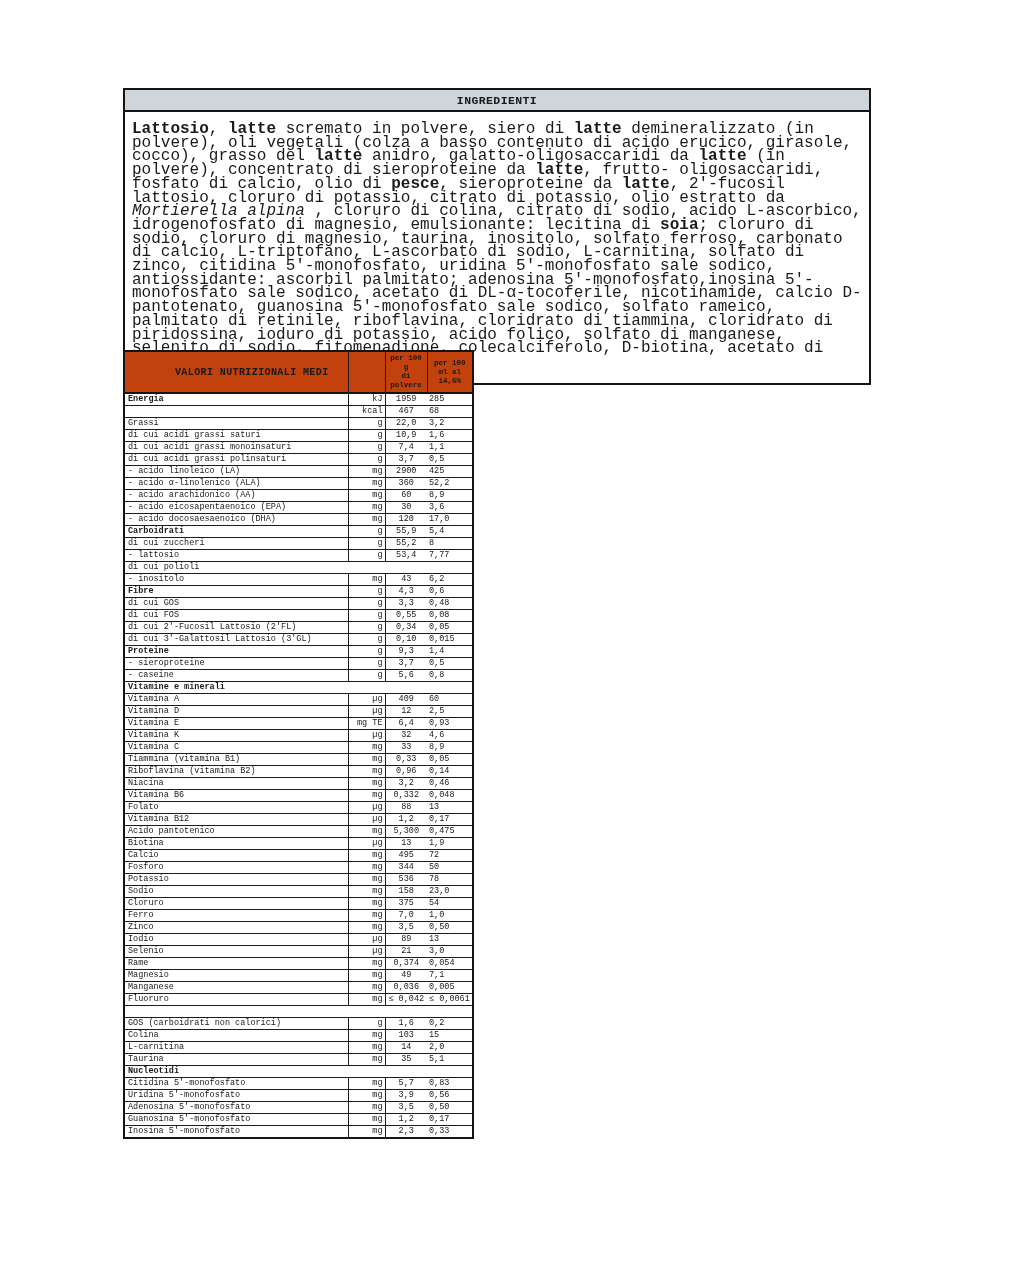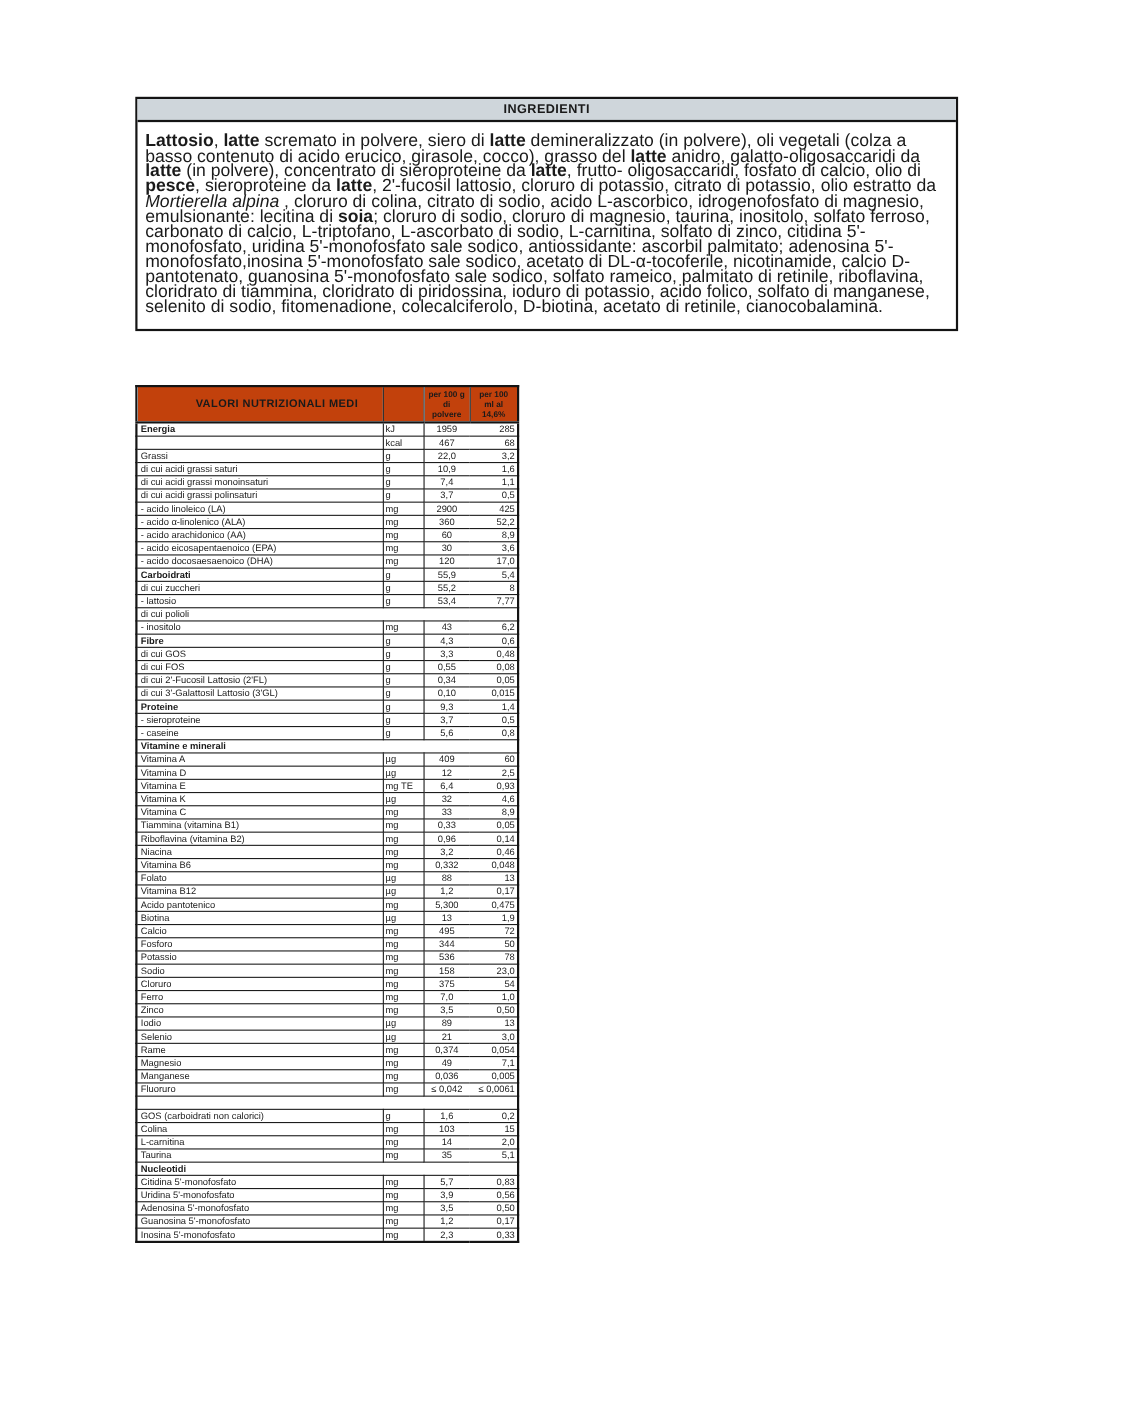--- a/index.html
+++ b/index.html
@@ -1,18 +1,18 @@
 <!DOCTYPE html>
 <html><head>
 <meta charset="utf-8">
 <style>
   html, body { margin:0; padding:0; background:#ffffff; }
   .page {
     position:relative; width:1020px; height:1282px; background:#ffffff;
-    font-family:Liberation Sans, sans-serif; color:#1a1a1a; overflow:hidden;
+    font-family:Liberation Mono, monospace; color:#1a1a1a; overflow:hidden;
   }
   .bold { font-weight:bold; }
   .italic { font-style:italic; }
 
   
   .ing-box {
     position:absolute; left:123px; top:88px; width:748px;
     border:2px solid #141414; background:#ffffff; box-sizing:border-box;
   }
   .ing-header {
@@ -38,23 +38,23 @@
     background:#c2410c; border-bottom:2px solid #141414; font-weight:bold;
   }
   .h-title { font-size:10px; letter-spacing:0.4px; text-align:center;padding-left:32px; }
   .h-unit  { }
   .h-col   { font-size:7.5px; line-height:9px; white-space:pre-line; text-align:center; padding:2px 1px; }
   .nut-table tbody td {
     font-size:8.5px; line-height:11px; height:11px;
     padding:0 2px; white-space:nowrap;
   }
   .c-label { text-align:left; padding-left:3px !important; }
-  .c-unit  { text-align:left; }
+  .c-unit  { text-align:right; }
   .c-v1    { text-align:center; border-right:none !important; }
-  .c-v2    { text-align:right; border-left:none !important; }
+  .c-v2    { text-align:left; border-left:none !important; }
 </style>
 </head>
 <body>
 
 <div class="page">
 
   <section class="ing-box">
     <div class="ing-header">INGREDIENTI</div>
     <p class="ing-body"><span class="bold">Lattosio</span><span>, </span><span class="bold">latte</span><span> scremato in polvere, siero di </span><span class="bold">latte</span><span> demineralizzato (in polvere), oli vegetali (colza a basso contenuto di acido erucico, girasole, cocco), grasso del </span><span class="bold">latte</span><span> anidro, galatto-oligosaccaridi da </span><span class="bold">latte</span><span> (in polvere), concentrato di sieroproteine da </span><span class="bold">latte</span><span>, frutto- oligosaccaridi, fosfato di calcio, olio di </span><span class="bold">pesce</span><span>, sieroproteine da </span><span class="bold">latte</span><span>, 2'-fucosil lattosio, cloruro di potassio, citrato di potassio, olio estratto da </span><span class="italic">Mortierella alpina</span><span> , cloruro di colina, citrato di sodio, acido L-ascorbico, idrogenofosfato di magnesio, emulsionante: lecitina di </span><span class="bold">soia</span><span>; cloruro di sodio, cloruro di magnesio, taurina, inositolo, solfato ferroso, carbonato di calcio, L-triptofano, L-ascorbato di sodio, L-carnitina, solfato di zinco, citidina 5'-monofosfato, uridina 5'-monofosfato sale sodico, antiossidante: ascorbil palmitato; adenosina 5'-monofosfato,inosina 5'-monofosfato sale sodico, acetato di DL-α-tocoferile, nicotinamide, calcio D-pantotenato, guanosina 5'-monofosfato sale sodico, solfato rameico, palmitato di retinile, riboflavina, cloridrato di tiammina, cloridrato di piridossina, ioduro di potassio, acido folico, solfato di manganese, selenito di sodio, fitomenadione, colecalciferolo, D-biotina, acetato di retinile, cianocobalamina.</span></p>
   </section>

